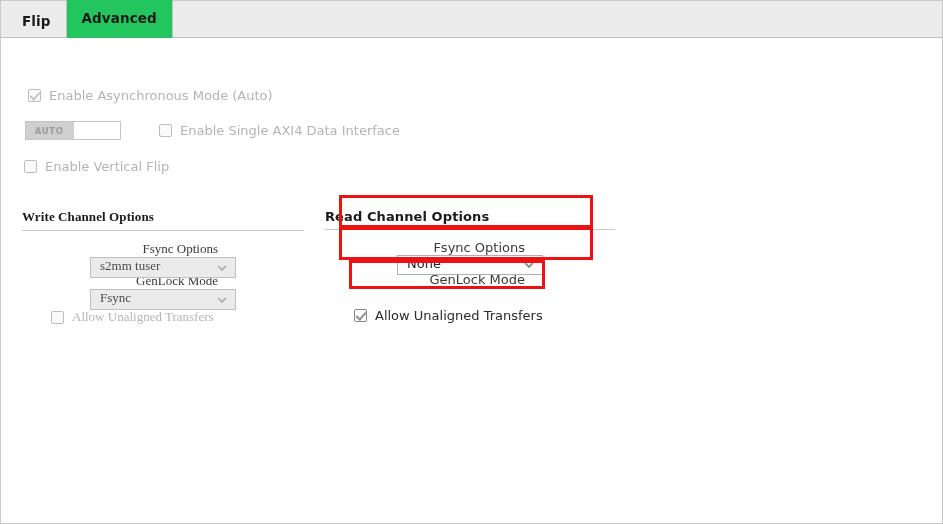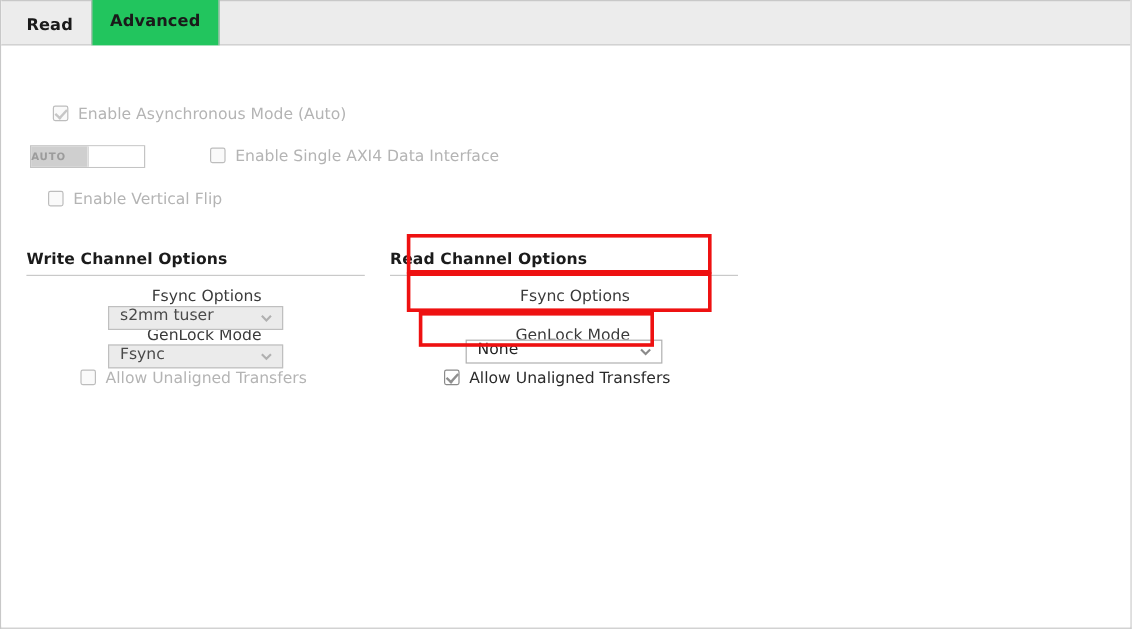--- a/index.html
+++ b/index.html
@@ -65,22 +65,22 @@
   .content {
     position: relative;
     padding: 0;
     background: #ffffff;
     height: 484px;
   }
 
   
   .check-row {
     display: flex;
-    position: absolute;
-    margin-left: 16px;
+    align-items: center;
+    position: absolute;
   }
 
   .checkbox {
     width: 13px;
     height: 13px;
     box-sizing: border-box;
     border: 1px solid #bdbdbd;
     border-radius: 2px;
     background: #fafafa;
     display: inline-block;
@@ -130,21 +130,21 @@
     border: 1px solid #c4c4c4;
     background: #ffffff;
     display: flex;
     align-items: stretch;
   }
   .auto-toggle .seg-on {
     width: 50%;
     background: #cfcfcf;
     display: flex;
     align-items: center;
-    justify-content: flex-start;
+    justify-content: center;
     font-size: 8.5px;
     letter-spacing: 0.7px;
     color: #9c9c9c;
     font-weight: bold;
   }
   .auto-toggle .seg-off {
     width: 50%;
     background: #ffffff;
     border-left: 1px solid #d2d2d2;
   }
@@ -218,21 +218,21 @@
     pointer-events: none;
   }
 </style>
 </head>
 <body>
 
 <div class="window">
 
   <div class="tabbar">
     <div class="tab">
-      <span>Read</span>
+      <span>Flip</span>
     </div>
     <div class="tab active">
       <span>Advanced</span>
     </div>
   </div>
 
   <div class="content">
 
     <div class="check-row" style="left:27px; top:50px;">
       <span class="checkbox checked"></span>
@@ -249,21 +249,21 @@
     <div class="check-row" style="left:118px; top:85px;padding-left:40px;">
       <span class="checkbox"></span>
       <span class="lbl-disabled">Enable Single AXI4 Data Interface</span>
     </div>
 
     <div class="check-row" style="left:23px; top:121px;">
       <span class="checkbox"></span>
       <span class="lbl-disabled">Enable Vertical Flip</span>
     </div>
 
-    <div class="group" style="left:21px; top:171px; width:282px;">
+    <div class="group" style="left:21px; top:171px; width:282px;font-family:Liberation Serif, serif;">
       <div class="group-title">Write Channel Options</div>
       <div class="group-rule"></div>
 
       <div class="field-row">
         <div class="field-label" style="width:120px;">Fsync Options</div>
         <div class="select" style="width:146px;">
           <span>s2mm tuser</span>
           <span class="caret">
             <svg viewBox="0 0 10 10" width="10" height="10">
               <path d="M1.2 3.2 L5 7 L8.8 3.2" fill="none" stroke="#b0b0b0" stroke-width="1.8"></path>
@@ -289,21 +289,21 @@
         <span class="lbl-disabled">Allow Unaligned Transfers</span>
       </div>
     </div>
 
     <div class="group" style="left:324px; top:171px; width:290px;">
       <div class="group-title">Read Channel Options</div>
       <div class="group-rule"></div>
 
       <div class="field-row">
         <div class="field-label" style="width:120px;">Fsync Options</div>
-        <div class="select enabled" style="width:164px;margin-top:28px;">
+        <div class="select enabled" style="width:146px;">
           <span>None</span>
           <span class="caret">
             <svg viewBox="0 0 10 10" width="10" height="10">
               <path d="M1.2 3.2 L5 7 L8.8 3.2" fill="none" stroke="#8a8a8a" stroke-width="1.8"></path>
             </svg>
           </span>
         </div>
       </div>
 
       <div class="field-row">

